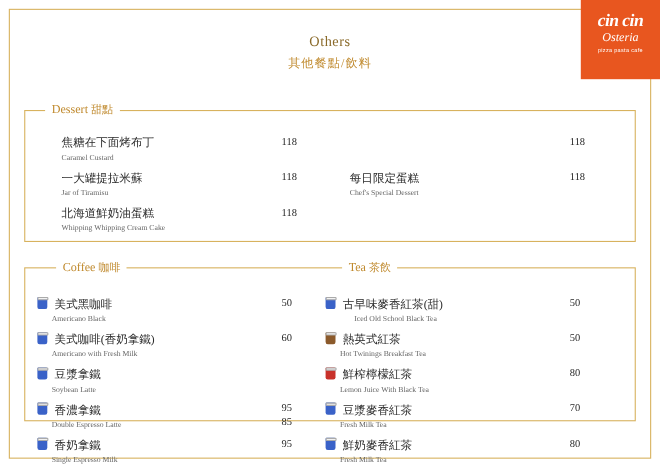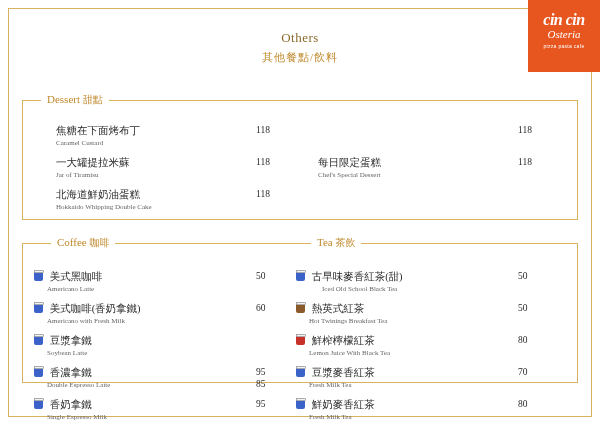--- a/index.html
+++ b/index.html
@@ -206,21 +206,21 @@
     <div class="item">
       <div class="item-left">
         <div class="item-name">一大罐提拉米蘇</div>
         <div class="item-sub">Jar of Tiramisu</div>
       </div>
       <div class="item-price" style="left:200px;">118</div>
     </div>
     <div class="item">
       <div class="item-left">
         <div class="item-name">北海道鮮奶油蛋糕</div>
-        <div class="item-sub">Hokkaido Whipping Double Cake</div>
+        <div class="item-sub">Whipping Whipping Cream Cake</div>
       </div>
       <div class="item-price" style="left:200px;">118</div>
     </div>
   </div>
 
   <div class="items" style="left:318px; top:124px; width:230px;">
     <div class="item">
       <div class="item-price" style="left:200px;">118</div>
     </div>
     <div class="item">
@@ -243,21 +243,21 @@
     </div>
   </div>
 
   <div class="items" style="left:34px; top:270px; width:250px;">
     <div class="item">
       <div class="item-left">
         <div class="item-name">
           <span class="cup-icon cup-blue"><span class="cup-body"></span><span class="cup-lid"></span></span>
           <span>美式黑咖啡</span>
         </div>
-        <div class="item-sub" style="margin-left:13px;">Americano Latte</div>
+        <div class="item-sub" style="margin-left:13px;">Americano Black</div>
       </div>
       <div class="item-price" style="left:222px;">50</div>
     </div>
     <div class="item">
       <div class="item-left">
         <div class="item-name">
           <span class="cup-icon cup-blue"><span class="cup-body"></span><span class="cup-lid"></span></span>
           <span>美式咖啡(香奶拿鐵)</span>
         </div>
         <div class="item-sub" style="margin-left:13px;">Americano with Fresh Milk</div>

